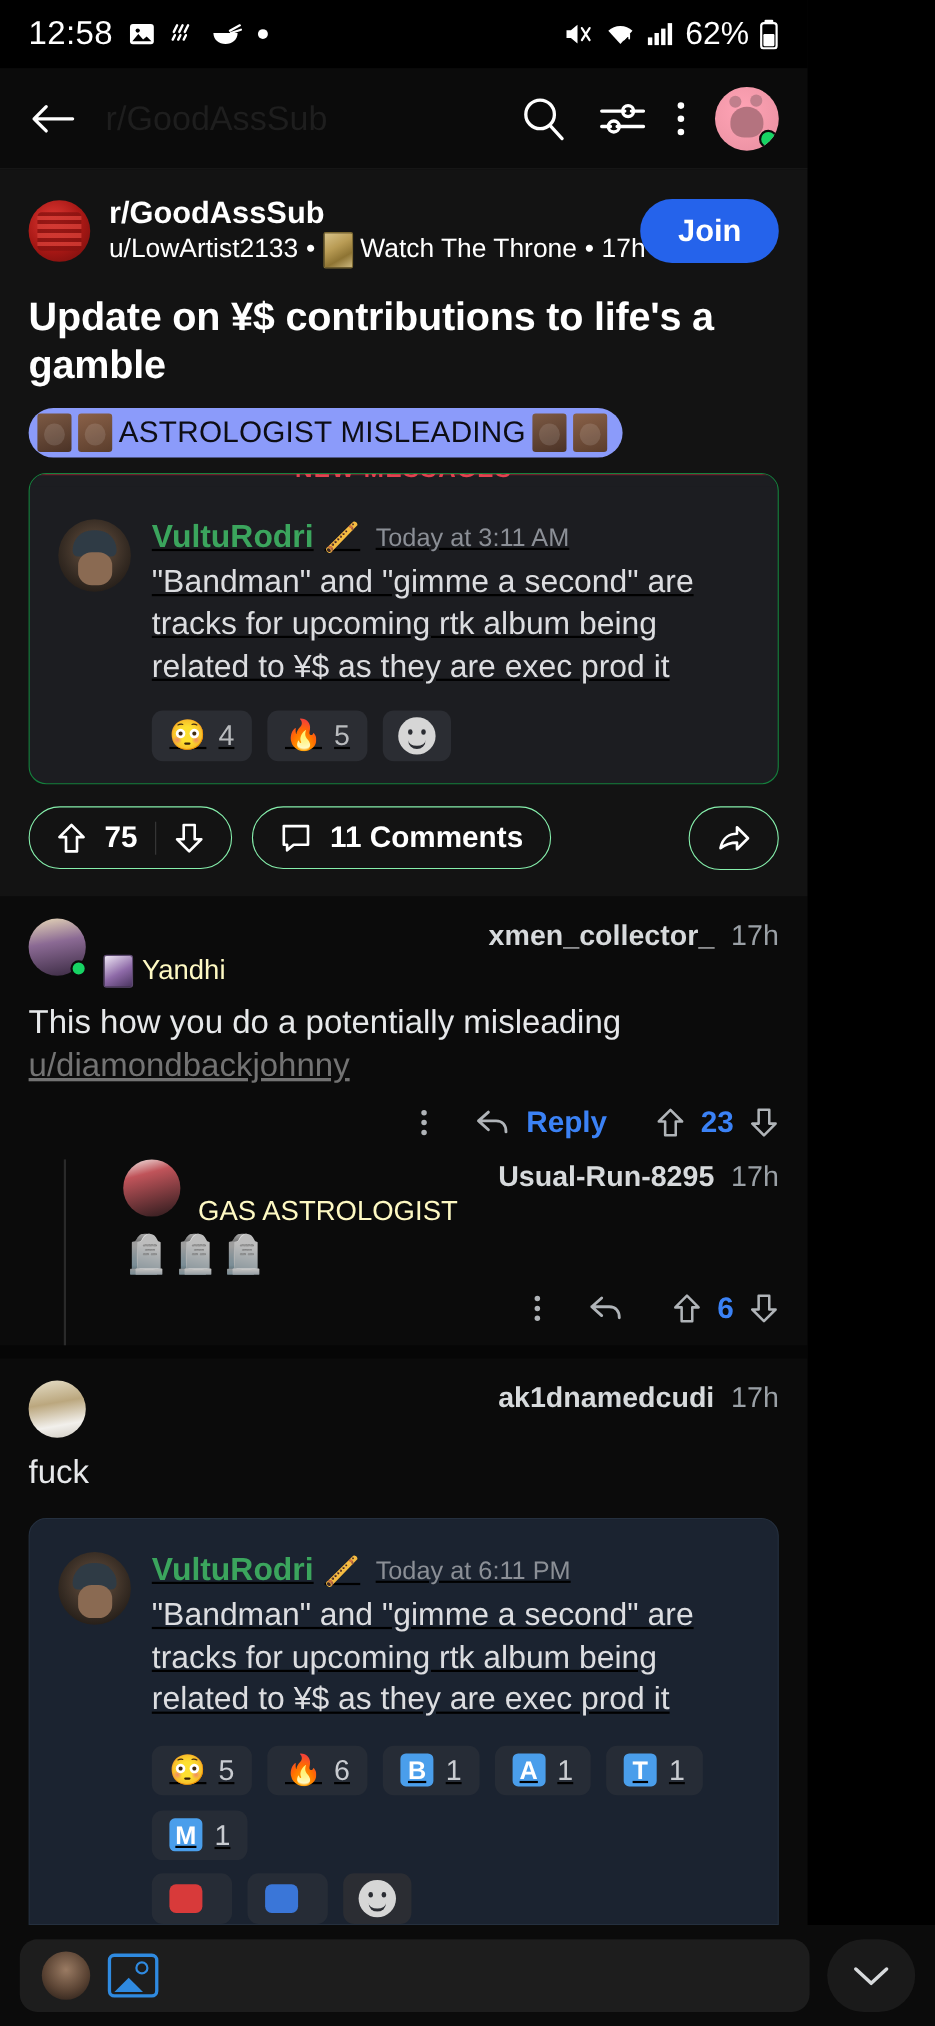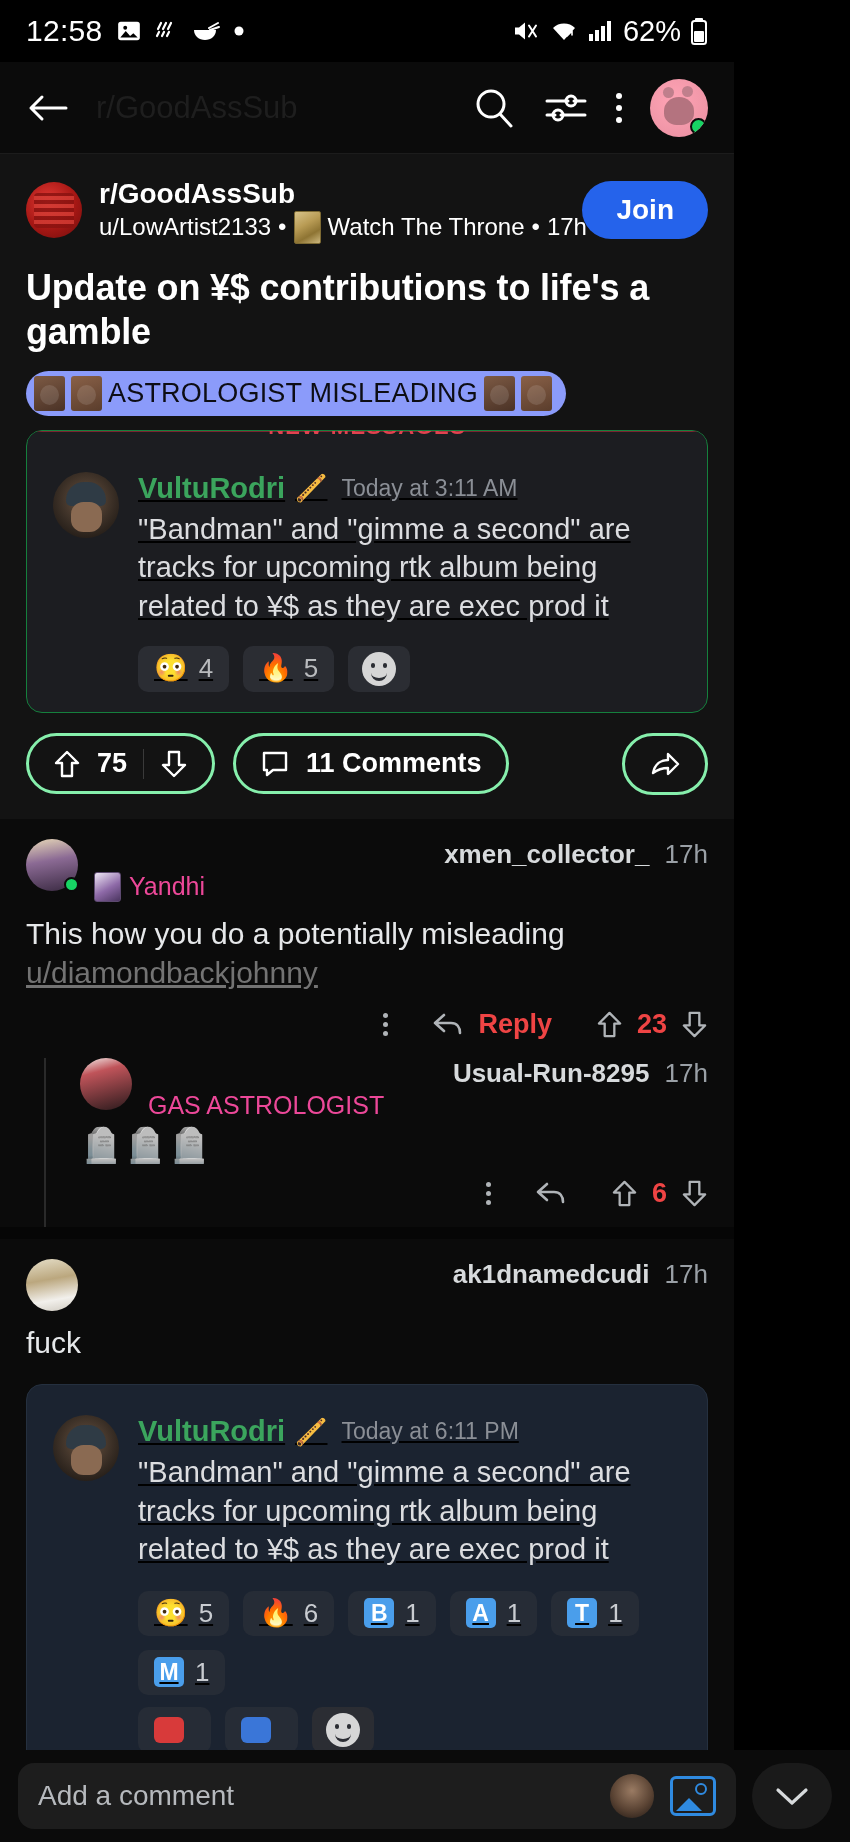--- a/index.html
+++ b/index.html
@@ -142,51 +142,51 @@
     background:#2b2d33;border-radius:10px;width:62px;height:46px;
   }
   .smiley { width:34px;height:34px;border-radius:50%;background:#d6d6d6;position:relative;}
   .smiley::before{content:"";position:absolute;left:9px;top:11px;width:4px;height:5px;border-radius:2px;background:#2b2d33;box-shadow:12px 0 0 0 #2b2d33;}
   .smiley::after{content:"";position:absolute;left:9px;top:19px;width:16px;height:7px;border-bottom:3px solid #2b2d33;border-radius:0 0 12px 12px;}
 
   
   .post-actions { display: flex; align-items: center; padding: 20px 0 24px; gap: 18px; }
   .pill {
     display: inline-flex; align-items: center; gap: 16px;
-    border: 3px solid #86efac; border-radius: 999px; padding: 12px 24px;
+    border: 1px solid #86efac; border-radius: 999px; padding: 12px 24px;
     color: #fff; font-size: 27px; font-weight: 700;
   }
   .pill .divider { width: 1px; height: 30px; background: #3a3a3a; }
   .pill.share { padding: 13px 24px; margin-left: auto; }
 
   
   .comments { background: #0b0b0b; }
   .comment { padding: 20px 26px 0; position: relative; }
   .c-head { display: flex; gap: 16px; align-items: flex-start; }
   .c-avatar { width: 52px; height: 52px; border-radius: 50%; flex: none; position: relative; overflow: visible; }
   .c-avatar .pic { position:absolute; inset:0; border-radius:50%; overflow:hidden; }
   .a1 .pic { background: linear-gradient(170deg,#e8d9b8 0%,#8b6a94 42%,#3a2a42 100%); }
   .a2 .pic { background: linear-gradient(165deg,#f4f2ef 0%,#c0545a 28%,#2a1a1c 100%); }
   .a3 .pic { background: linear-gradient(170deg,#e6dfc9 0%,#bba77e 40%,#f2f0ec 75%,#cfcac0 100%); }
   .c-dot { position:absolute; right:-1px; bottom:-1px; width:15px; height:15px;
     border-radius:50%; background:#17d464; border:2px solid #0b0b0b; }
   .c-names { flex: 1; min-width: 0; text-align: right; }
   .c-user { font-size: 26px; color: #d7dadc; font-weight: 700; }
   .c-user .t { color: #9aa0a6; font-weight: 400; margin-left: 8px; }
-  .c-flair { font-size: 25px; color: #ec4899; display: flex; align-items: center; gap: 8px; margin-top: 2px; }
+  .c-flair { font-size: 25px; color: #fef9c3; display: flex; align-items: center; gap: 8px; margin-top: 2px; }
   .c-flair-img { width: 27px; height: 30px; border-radius: 3px; flex:none;
     background: linear-gradient(150deg,#efe8f5,#8e6aa8 55%,#4b3560); border:1px solid #5d4a70; }
   .c-text { color: #e6e8ea; font-size: 30px; line-height: 1.32; margin-top: 12px; }
   .c-text a { color: #737373; text-decoration: underline; }
   .tombstones { font-size: 34px; margin-top: 8px; letter-spacing: 2px; line-height: 1; }
   .c-actions { display: flex; align-items: center; justify-content: flex-end;
-    gap: 44px; padding: 16px 0 18px; color: #ef4444; font-size: 27px; font-weight: 700; }
+    gap: 44px; padding: 16px 0 18px; color: #3b82f6; font-size: 27px; font-weight: 700; }
   .c-actions .reply { display: inline-flex; align-items: center; gap: 14px; }
   .votegrp { display: inline-flex; align-items: center; gap: 14px; }
-  .nested { margin-left: 18px; padding-left: 34px; border-left: 2px solid #2a2a2a; }
+  .nested { margin-left: 32px; padding-left: 52px; border-left: 2px solid #2a2a2a; }
   .divider-row { height: 12px; background: #060606; }
   .kebab { display:inline-flex; flex-direction:column; gap:4px; align-items:center; }
   .kebab i { width:5px; height:5px; border-radius:50%; background:#b0b4b8; display:block; }
 
   
   .bottombar {
     position: absolute; left: 0; bottom: 0; width: 850px; height: 92px;
     background: #0b0b0b; display: flex; align-items: center; gap: 16px; padding: 0 18px;
   }
   .comment-box {
@@ -565,21 +565,20 @@
                 </span>
             </div>
           </div>
         </div>
       </div>
     </div>
   </div>
 
   <div class="bottombar">
     <div class="comment-box">
-      <span class="ph">Add a comment</span>
       <span class="mini-av"></span>
       <span class="img-btn"></span>
     </div>
     <span class="chev-btn">
       <svg width="40" height="26" viewBox="0 0 40 26">
           <path d="M6 7l14 13L34 7" fill="none" stroke="#d7dadc" stroke-width="3.2" stroke-linecap="round" stroke-linejoin="round"></path>
         </svg>
     </span>
   </div>
 </div>

